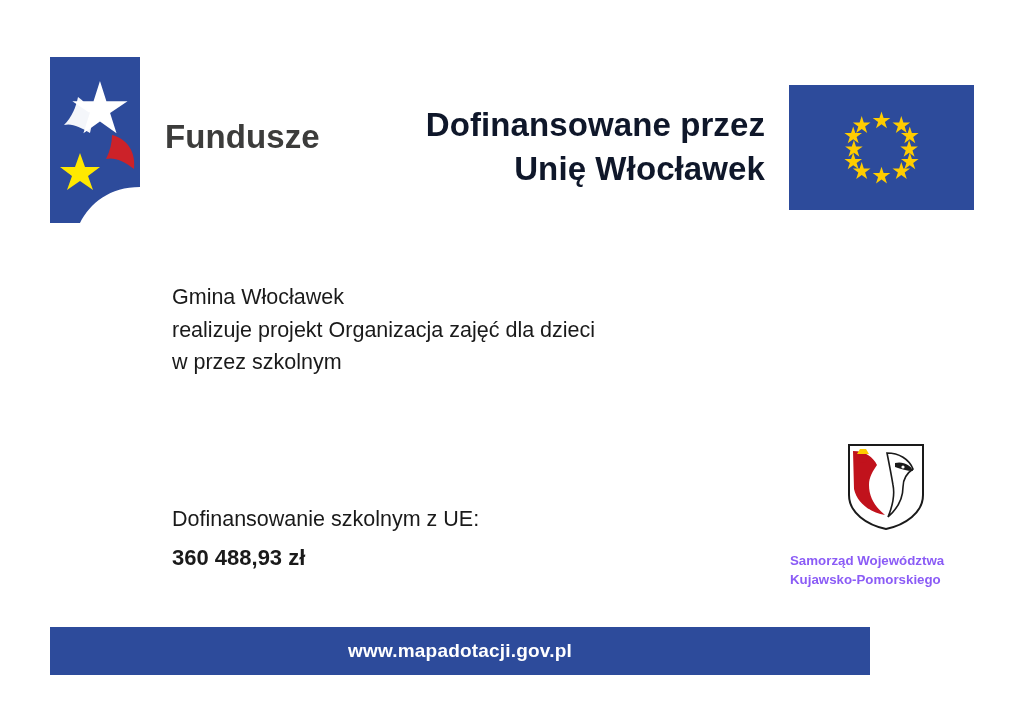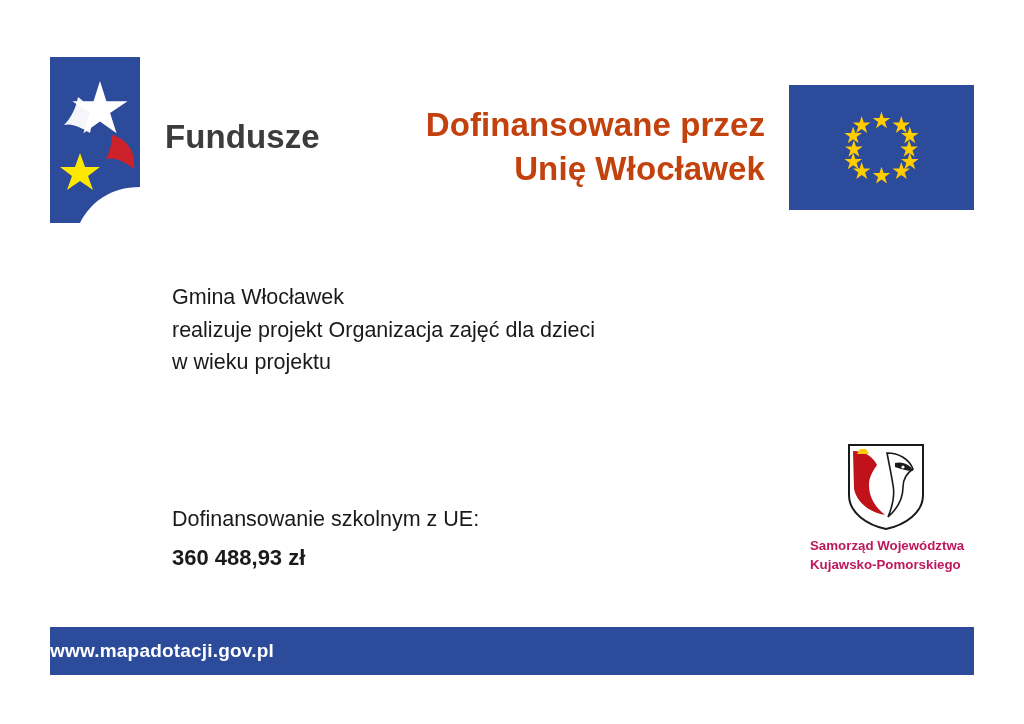--- a/index.html
+++ b/index.html
@@ -49,21 +49,21 @@
 
   .eu-text {
     position: absolute;
     left: 400px;
     top: 103px;
     width: 365px;
     text-align: right;
     font-size: 33px;
     font-weight: bold;
     line-height: 1.34;
-    color: #c2410c;
+    color: #0f172a;
     letter-spacing: 0.1px;
   }
 
   
   .eu-flag {
     position: absolute;
     left: 789px;
     top: 85px;
     width: 185px;
     height: 125px;
@@ -109,40 +109,39 @@
   .voiv-crest {
     position: absolute;
     left: 57px;
     top: 0;
     width: 78px;
     height: 88px;
   }
   .voiv-caption {
     position: absolute;
     left: 0;
-    top: 93px;
+    top: 108px;
     width: 194px;
     font-size: 13.3px;
     font-weight: bold;
     line-height: 1.45;
-    color: #be185d;
-    margin-left: 20px;
+    color: #8b5cf6;
   }
 
   
   .bottom-bar {
     position: absolute;
     left: 50px;
     top: 627px;
-    width: 924px;
+    width: 820px;
     height: 48px;
     background: #2d4b9b;
     display: flex;
     align-items: center;
-    justify-content: flex-start;
+    justify-content: center;
   }
   .bottom-bar a,
   .bottom-bar span.url {
     color: #ffffff;
     font-size: 19px;
     font-weight: bold;
     text-decoration: none;
     letter-spacing: 0.2px;
   }
 </style>
@@ -197,21 +196,21 @@
 
 <div class="project-block">
   <div class="line">
     <span class="b">Gmina Włocławek</span>
   </div>
   <div class="line">
     <span>realizuje projekt</span>
     <span class="b">Organizacja zajęć dla dzieci</span>
   </div>
   <div class="line">
-    <span class="b">w wieku projektu</span>
+    <span class="b">w przez szkolnym</span>
   </div>
 </div>
 
 <div class="funding-block">
   <div>Dofinansowanie szkolnym z UE:</div>
   <div class="funding-amount">360 488,93 zł</div>
 </div>
 
 <div class="voiv">
   <div class="voiv-crest">

